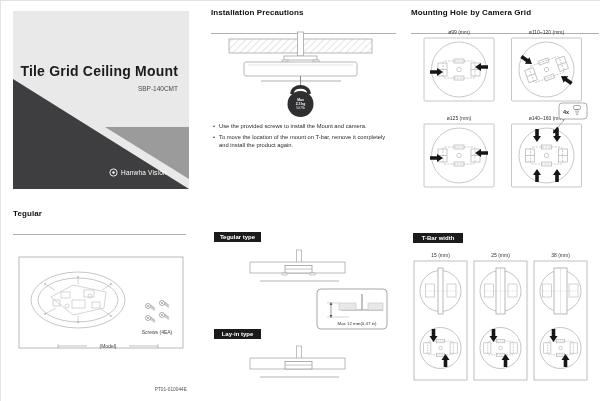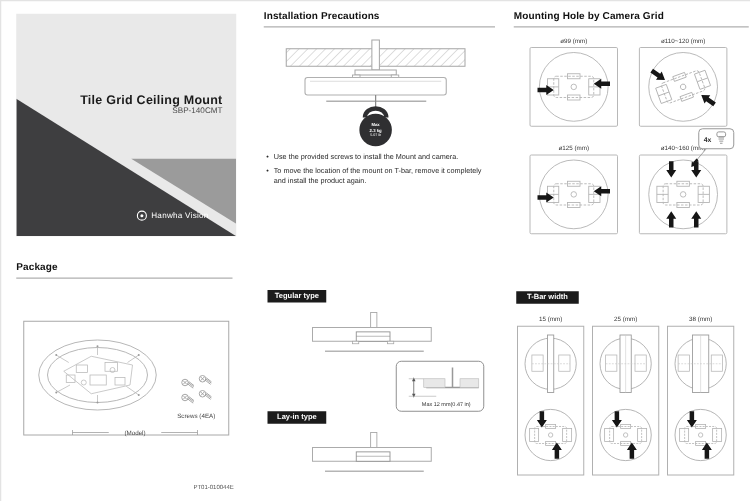--- a/index.html
+++ b/index.html
@@ -1,26 +1,26 @@
 <!DOCTYPE html>
 <html><head>
 <meta charset="utf-8">
 <style>
   html,body{margin:0;padding:0;background:#f4f4f4;}
   .page{position:relative;width:600px;height:401px;background:#ffffff;border:1px solid #e3e3e3;
         font-family:"Liberation Sans",sans-serif;overflow:hidden;}
   .abs{position:absolute;}
   svg{font-family:"Liberation Sans",sans-serif;display:block;}
   .hd{font-size:8px;font-weight:bold;color:#101010;border-bottom:1px solid #b0b0b0;
-      padding-bottom:4px;letter-spacing:.1px;line-height:8px;}
+      padding-bottom:16px;letter-spacing:.1px;line-height:8px;}
   .badge{background:#1b1b1b;color:#ffffff;font-size:6px;font-weight:bold;
          text-align:center;line-height:10px;height:10px;}
   
   .card{left:12px;top:10px;width:176px;height:178px;background:#e9e9e9;overflow:hidden;}
-  .card-title{position:absolute;right:11px;top:64px;font-size:10px;font-weight:bold;color:#1b1b1b;
+  .card-title{position:absolute;right:11px;top:52px;font-size:14px;font-weight:bold;color:#1b1b1b;
               letter-spacing:.2px;}
   .card-model{position:absolute;right:11px;top:74px;font-size:6.5px;color:#4a4a4a;}
   .brand{position:absolute;left:96px;top:157px;display:flex;align-items:center;gap:3px;color:#ffffff;}
   .brand-text{font-size:6.5px;letter-spacing:.2px;color:#ffffff;}
   
   .bullets{left:212px;top:122px;width:183px;font-size:5.8px;line-height:1.35;color:#2b2b2b;}
   .bullet{position:relative;padding-left:6px;margin-bottom:3px;}
   .bullet::before{content:"•";position:absolute;left:0;top:0;}
 </style>
 </head>
@@ -39,21 +39,21 @@
       <svg width="9" height="9" viewBox="0 0 9 9">
         <circle cx="4.5" cy="4.5" r="3.6" fill="none" stroke="#ffffff" stroke-width="0.9"></circle>
         <circle cx="4.5" cy="4.5" r="1.2" fill="#ffffff"></circle>
       </svg>
       <span class="brand-text">Hanwha Vision</span>
     </div>
   </div>
 
   <div class="abs hd" style="left:210px;top:8px;width:185px;">Installation Precautions</div>
   <div class="abs hd" style="left:410px;top:8px;width:188px;">Mounting Hole by Camera Grid</div>
-  <div class="abs hd" style="left:12px;top:209px;width:173px;">Package</div>
+  <div class="abs hd" style="left:12px;top:209px;width:173px;">Tegular</div>
 
   <svg class="abs" style="left:210px;top:28px;" width="185" height="95" viewBox="210 28 185 95">
     <defs>
       <pattern id="h1" width="5" height="5" patternUnits="userSpaceOnUse" patternTransform="rotate(45)">
         <line x1="0" y1="0" x2="0" y2="5" stroke="#bcbcbc" stroke-width="0.8"></line>
       </pattern>
     </defs>
     <g>
       <rect x="228" y="38" width="143" height="14" fill="url(#h1)" stroke="#a5a5a5" stroke-width="0.8"></rect>
       <rect x="296.5" y="31" width="6" height="24" fill="#ffffff" stroke="#a5a5a5" stroke-width="0.8"></rect>

